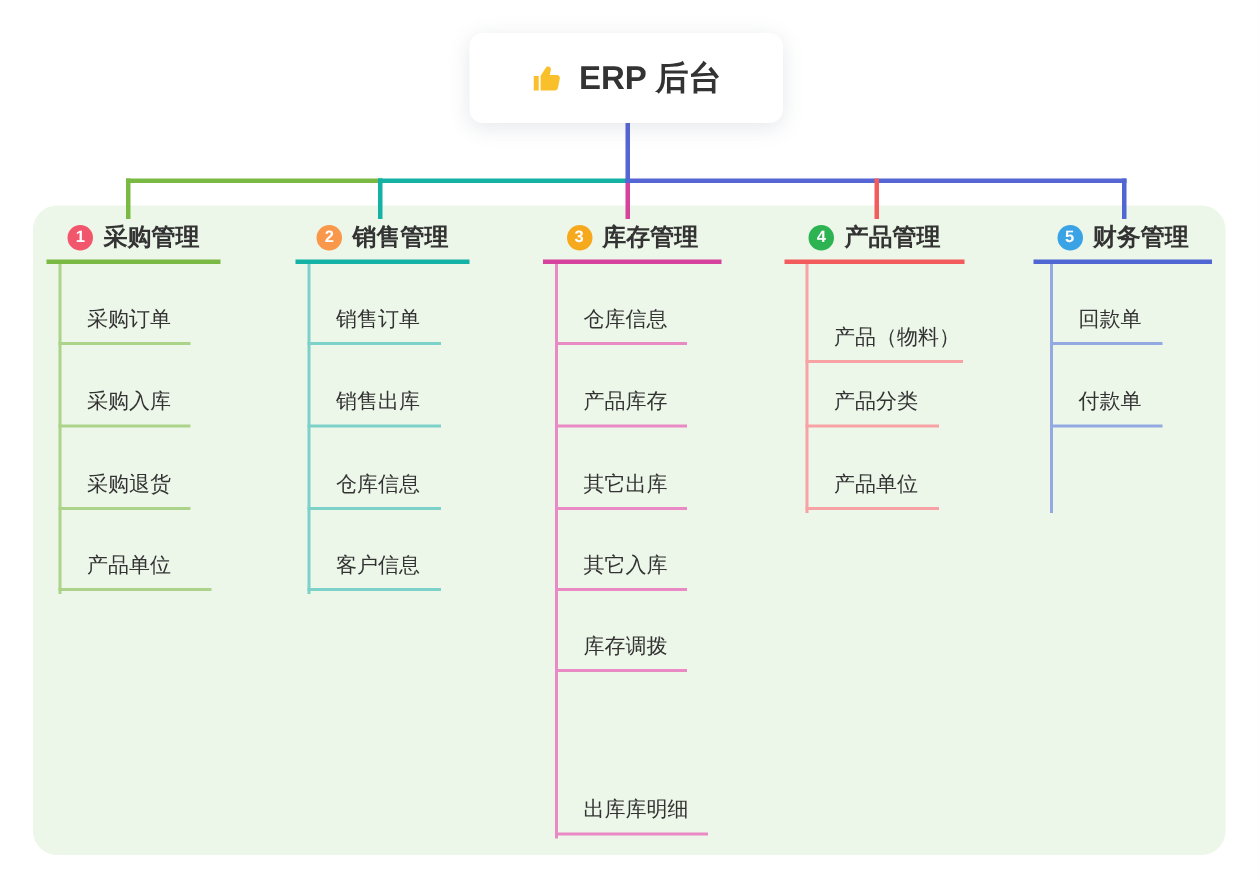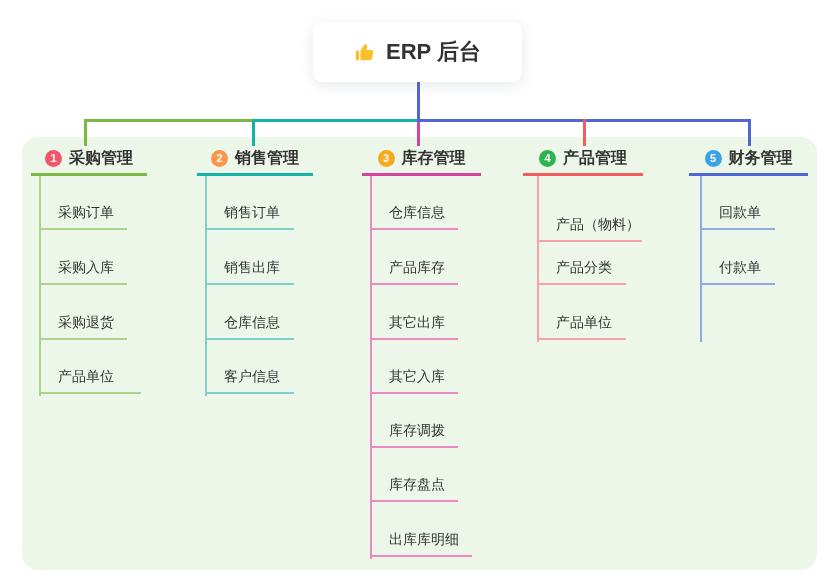--- a/index.html
+++ b/index.html
@@ -66,21 +66,20 @@
     <div class="bheader" style="left: 362px; width: 119px; border-bottom-color: rgb(214, 67, 157);">
       <div class="badge" style="background: rgb(246, 169, 29);">3</div>
       <div class="blabel">库存管理</div>
     </div>
     <div class="spine" style="left: 370px; top: 176px; height: 383px; background: rgb(234, 138, 197);"></div>
     <div class="child" style="left: 370px; top: 198px; width: 88px; border-bottom-color: rgb(234, 138, 197);">仓库信息</div>
     <div class="child" style="left: 370px; top: 253px; width: 88px; border-bottom-color: rgb(234, 138, 197);">产品库存</div>
     <div class="child" style="left: 370px; top: 308px; width: 88px; border-bottom-color: rgb(234, 138, 197);">其它出库</div>
     <div class="child" style="left: 370px; top: 362px; width: 88px; border-bottom-color: rgb(234, 138, 197);">其它入库</div>
     <div class="child" style="left: 370px; top: 416px; width: 88px; border-bottom-color: rgb(234, 138, 197);">库存调拨</div>
-    <div class="child" style="left: 370px; top: 470px; width: 88px; border-bottom-color: rgb(234, 138, 197);">库存盘点</div>
     <div class="child" style="left: 370px; top: 525px; width: 102px; border-bottom-color: rgb(234, 138, 197);">出库库明细</div>
     <div class="vdrop" style="left: 583px; top: 119px; height: 27px; background: rgb(243, 92, 92);"></div>
     <div class="bheader" style="left: 523px; width: 120px; border-bottom-color: rgb(243, 92, 92);">
       <div class="badge" style="background: rgb(46, 179, 83);">4</div>
       <div class="blabel">产品管理</div>
     </div>
     <div class="spine" style="left: 537px; top: 176px; height: 166px; background: rgb(247, 163, 165);"></div>
     <div class="child" style="left: 537px; top: 210px; width: 105px; border-bottom-color: rgb(247, 163, 165);">产品（物料）</div>
     <div class="child" style="left: 537px; top: 253px; width: 89px; border-bottom-color: rgb(247, 163, 165);">产品分类</div>
     <div class="child" style="left: 537px; top: 308px; width: 89px; border-bottom-color: rgb(247, 163, 165);">产品单位</div>

